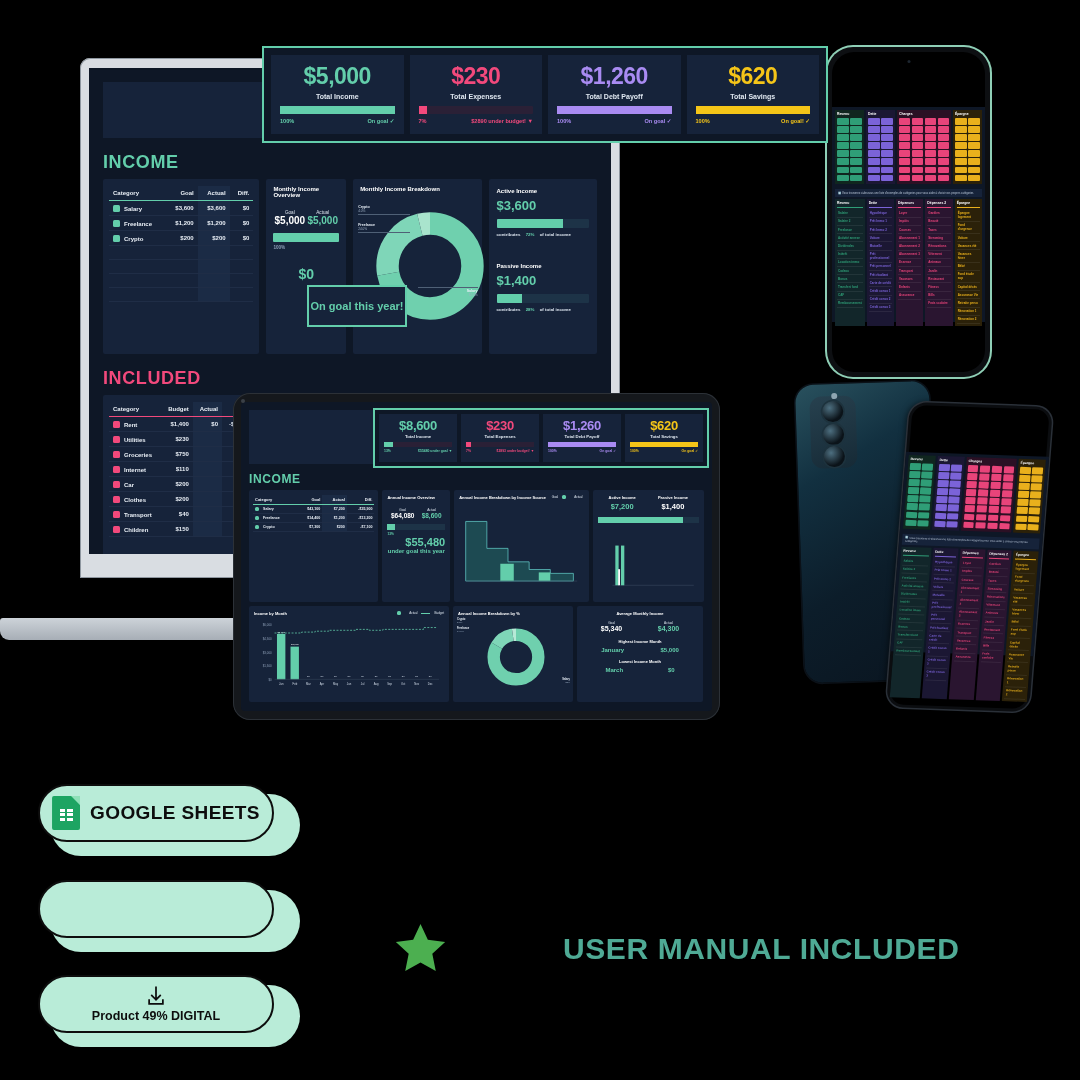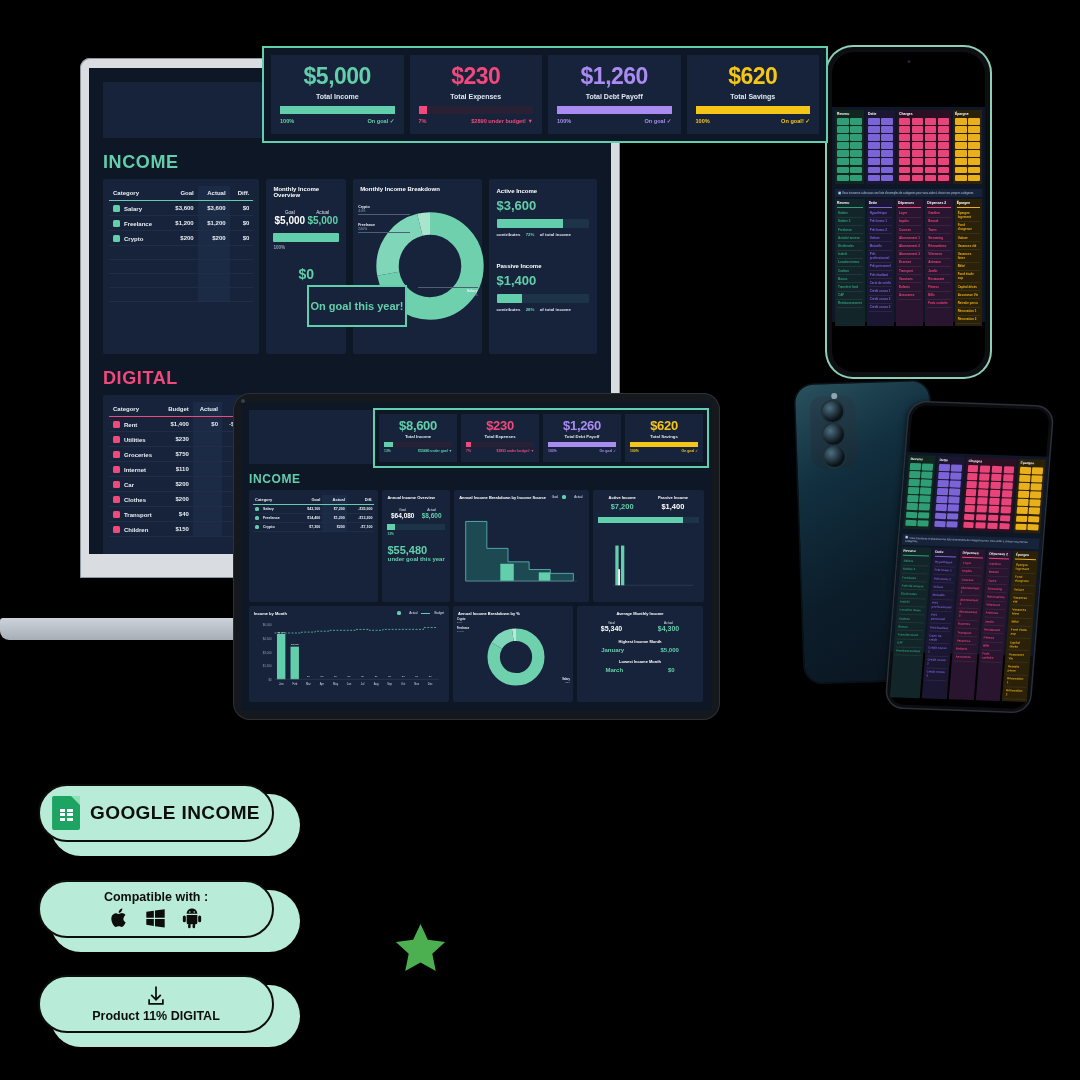--- a/index.html
+++ b/index.html
@@ -295,21 +295,21 @@
               <div class="bar-fl" style="width:28%;background:#63ceab"></div>
             </div>
             <div style="margin-top:4px;font-size:4.4px;font-weight:bold;color:#dbe4ee">
               <span>contributes</span>
               <span class="mint" style="margin:0 4px">28%</span>
               <span>of total income</span>
             </div>
           </div>
         </div>
 
-        <div class="sect-title pink">DIGITAL</div>
+        <div class="sect-title pink">INCLUDED</div>
 
         <div class="lp-row">
           <div class="card" style="width:190px;height:165px;padding:7px 6px;">
             <table class="tbl">
               <thead>
                   <tr class="hdr-rule-p">
                 <th class="lf">Category</th>
                 <th>Budget</th>
                 <th style="background:#1b2b45">Actual</th>
                 <th>Diff.</th>
@@ -506,21 +506,21 @@
             </div>
             <div style="text-align:center">
               <div style="font-size:3.2px;color:#dbe4ee">Actual</div>
               <div class="mint" style="font-size:6.5px;font-weight:bold">$8,600</div>
             </div>
           </div>
           <div style="height:6px;background:#1d3347;margin-top:5px">
             <div style="width:13%;height:100%;background:#63ceab"></div>
           </div>
           <div class="mint" style="font-size:3.2px;font-weight:bold;margin-top:2px">13%</div>
-          <div class="mint" style="font-size:11px;font-weight:bold;text-align:left;margin-top:8px">$55,480</div>
+          <div class="mint" style="font-size:11px;font-weight:bold;text-align:right;margin-top:0">$55,480</div>
           <div class="mint" style="font-size:6px;font-weight:bold;text-align:center;line-height:1.15">under goal this year</div>
         </div>
 
         <div class="card" style="width:135px;height:112px;padding:5px 5px;position:relative">
           <div style="font-size:4px;font-weight:bold;color:#fff">Annual Income Breakdown by Income Source</div>
           <div style="position:absolute;right:6px;top:5px;display:flex;gap:4px;align-items:center">
             <span style="font-size:3px;color:#dbe4ee">Goal</span>
             <span class="chip" style="width:4px;height:4px;background:#63ceab"></span>
             <span style="font-size:3px;color:#dbe4ee">Actual</span>
           </div>
@@ -1090,61 +1090,46 @@
           <div class="grid">
             <i style="left:0;top:0;width:100%;height:1.5px"></i>
             <i style="left:0;top:4.5px;width:100%;height:1.5px"></i>
             <i style="left:0;top:9px;width:100%;height:1.5px"></i>
             <i style="left:0;top:13.5px;width:100%;height:1.5px"></i>
             <i style="left:0;top:0;width:1.5px;height:100%"></i>
             <i style="left:7px;top:0;width:1.5px;height:100%"></i>
             <i style="right:0;top:0;width:1.5px;height:100%"></i>
           </div>
         </div>
-        <span class="badge-t">GOOGLE INCOME</span>
+        <span class="badge-t">GOOGLE SHEETS</span>
       </div>
     </div>
   </div>
 
   <div class="badge-wrap" style="left:38px;top:880px">
     <div class="badge">
       <div class="shadow"></div>
       <div class="outline"></div>
-      <div class="inner" style="flex-direction:column;gap:3px">
-        <span class="badge-s">Compatible with :</span>
-        <div style="display:flex;gap:16px;align-items:center">
-          <svg width="19" height="22" viewBox="0 0 24 28">
-            <path fill="#0d0d0d" d="M17.2 14.6c0-3 2.4-4.4 2.5-4.5-1.4-2-3.5-2.3-4.2-2.3-1.8-.2-3.5 1-4.4 1-.9 0-2.3-1-3.8-1C5.4 7.8 3.6 9 2.6 10.9c-2 3.5-.5 8.7 1.4 11.6.9 1.4 2 3 3.5 2.9 1.4-.1 1.9-.9 3.6-.9s2.2.9 3.7.9c1.5 0 2.5-1.4 3.4-2.8 1.1-1.6 1.5-3.2 1.6-3.3-.1 0-3-1.2-3-4.7zM14.4 5.6c.8-1 1.3-2.3 1.2-3.6-1.2 0-2.6.8-3.4 1.8-.7.8-1.4 2.2-1.2 3.5 1.3.1 2.6-.7 3.4-1.7z"></path>
-          </svg>
-          <svg width="21" height="21" viewBox="0 0 24 24">
-            <path fill="#0d0d0d" d="M1.5 5.5l8.6-1.2v8H1.5zM11.4 4.1L22.5 2.5v9.8H11.4zM1.5 13.6h8.6v8L1.5 20.4zM11.4 13.6h11.1v9.9l-11.1-1.6z"></path>
-          </svg>
-          <svg width="20" height="22" viewBox="0 0 24 26">
-            <path fill="#0d0d0d" d="M5.6 9.4h12.8v9.2a2 2 0 0 1-2 2h-8.8a2 2 0 0 1-2-2zM12 1.5c3.6 0 6.4 2.6 6.4 6.3H5.6c0-3.7 2.8-6.3 6.4-6.3zM2.8 9.9a1.8 1.8 0 0 1 1.8 1.8v4.6a1.8 1.8 0 1 1-3.6 0v-4.6a1.8 1.8 0 0 1 1.8-1.8zM21.2 9.9a1.8 1.8 0 0 1 1.8 1.8v4.6a1.8 1.8 0 1 1-3.6 0v-4.6a1.8 1.8 0 0 1 1.8-1.8zM8.3 20.6h2v3.1a1.5 1.5 0 1 1-3 0v-2.5zM13.7 20.6h2v3.1a1.5 1.5 0 1 1-3 0v-2.5z"></path>
-            <circle cx="9.3" cy="5.8" r="0.9" fill="#b9ecd8"></circle>
-            <circle cx="14.7" cy="5.8" r="0.9" fill="#b9ecd8"></circle>
-          </svg>
-        </div>
-      </div>
     </div>
   </div>
 
   <div class="badge-wrap" style="left:38px;top:975px">
     <div class="badge">
       <div class="shadow"></div>
       <div class="outline"></div>
       <div class="inner" style="flex-direction:column;gap:2px">
         <svg width="22" height="22" viewBox="0 0 24 24">
           <path d="M12 2.5v13M12 16l-4.5-4.5M12 16l4.5-4.5M4.5 16.5v4h15v-4" stroke="#0d0d0d" stroke-width="1.9" fill="none" stroke-linecap="square"></path>
         </svg>
-        <span class="badge-s">Product 11% DIGITAL</span>
+        <span class="badge-s">Product 49% DIGITAL</span>
       </div>
     </div>
   </div>
 
 
   <div class="feat" style="left:392px;top:920px">
     <svg width="57" height="57" viewBox="0 0 56 56">
       <path fill="#4caf50" d="M28 4l7.2 15.5 17 2-12.6 11.7 3.4 16.8L28 41.8 13 50l3.4-16.8L3.8 21.5l17-2z"></path>
     </svg>
+    <span class="ftxt" style="font-size:30px;margin-left:114px">USER MANUAL INCLUDED</span>
   </div>
 
 </div>
 
 </body></html>

